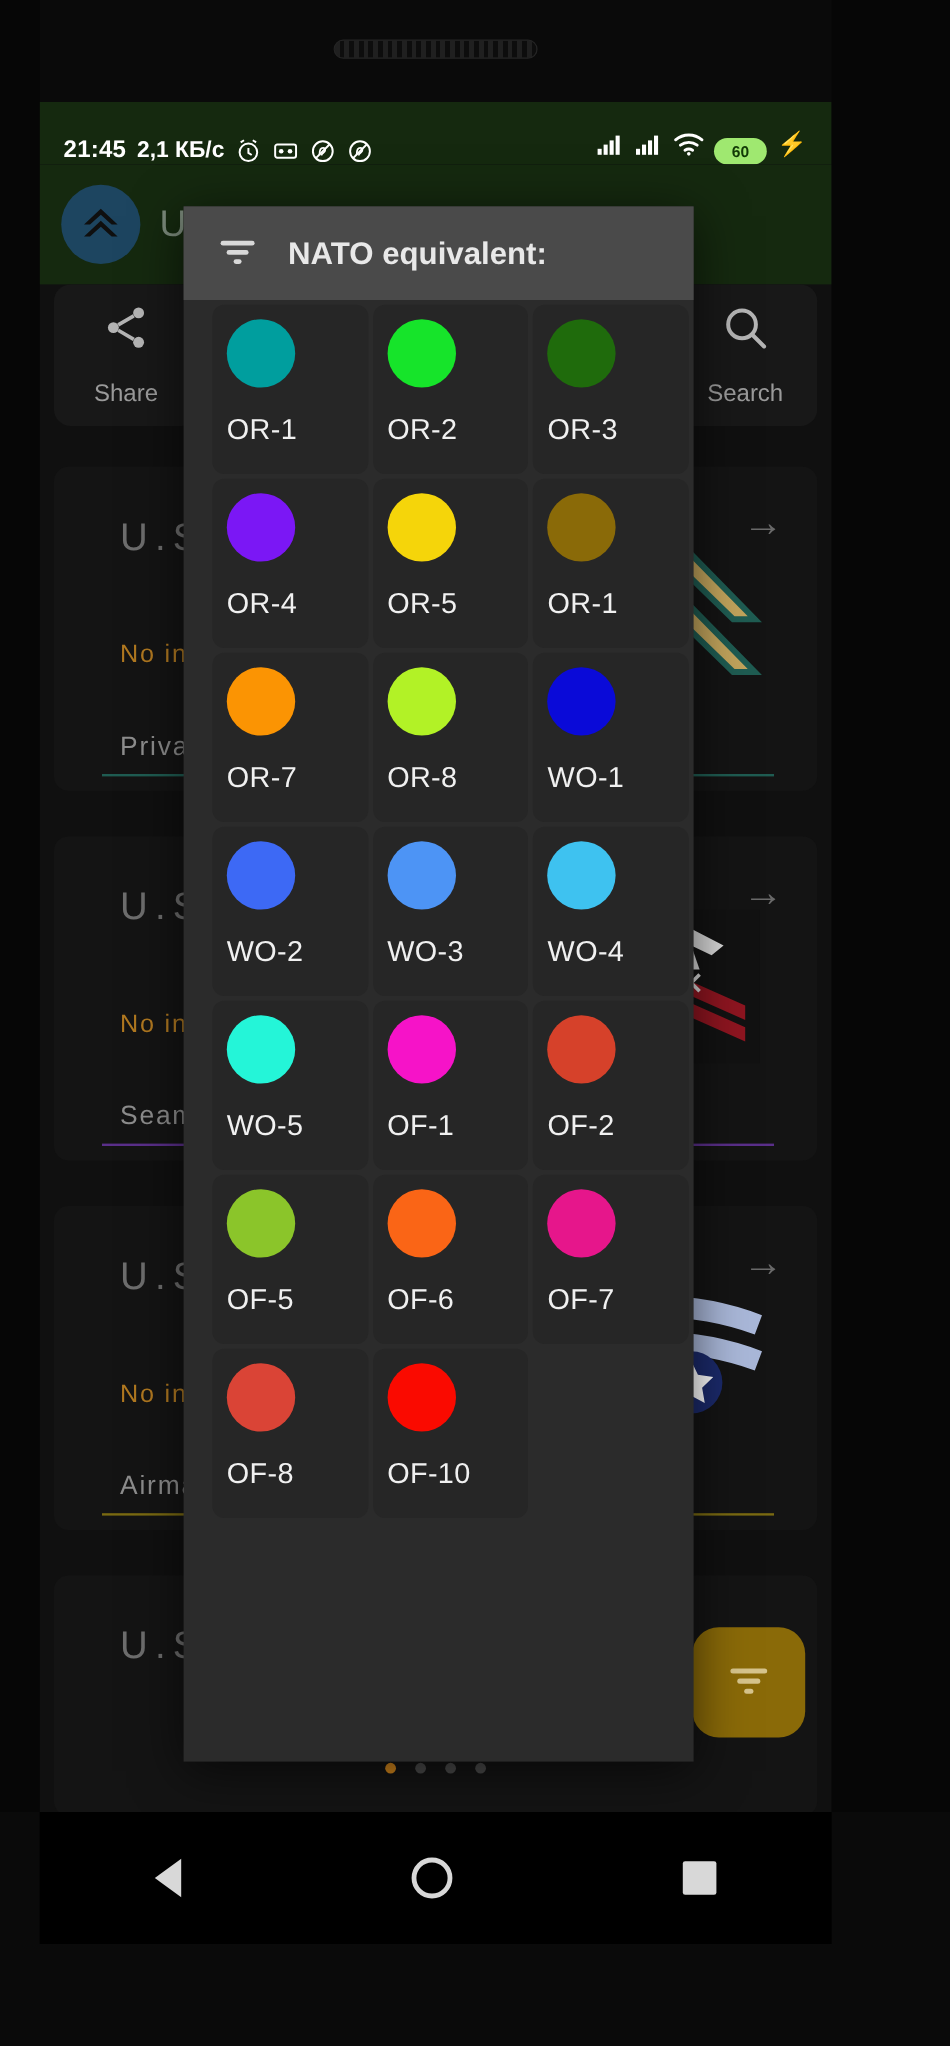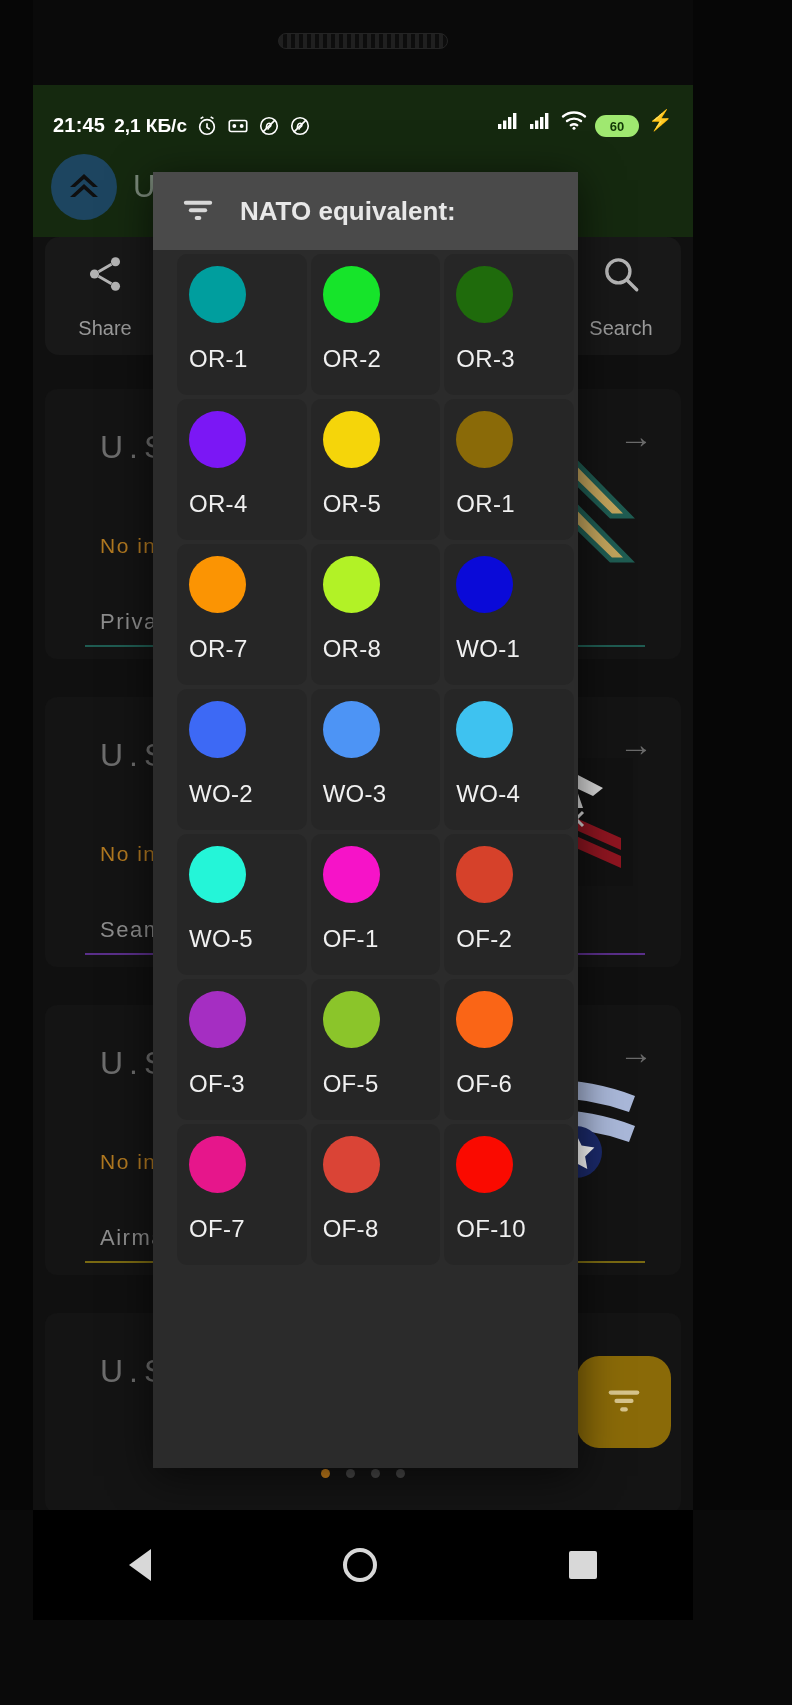--- a/index.html
+++ b/index.html
@@ -408,24 +408,20 @@
           </div>
           <div class="nato-cell">
             <div class="nato-swatch" style="background: rgb(246, 19, 200);"></div>
             <div class="nato-label">OF-1</div>
           </div>
           <div class="nato-cell">
             <div class="nato-swatch" style="background: rgb(214, 65, 42);"></div>
             <div class="nato-label">OF-2</div>
           </div>
           <div class="nato-cell">
-            <div class="nato-swatch" style="background: rgb(165, 46, 194);"></div>
-            <div class="nato-label">OF-3</div>
-          </div>
-          <div class="nato-cell">
             <div class="nato-swatch" style="background: rgb(139, 197, 42);"></div>
             <div class="nato-label">OF-5</div>
           </div>
           <div class="nato-cell">
             <div class="nato-swatch" style="background: rgb(250, 101, 22);"></div>
             <div class="nato-label">OF-6</div>
           </div>
           <div class="nato-cell">
             <div class="nato-swatch" style="background: rgb(230, 22, 139);"></div>
             <div class="nato-label">OF-7</div>

